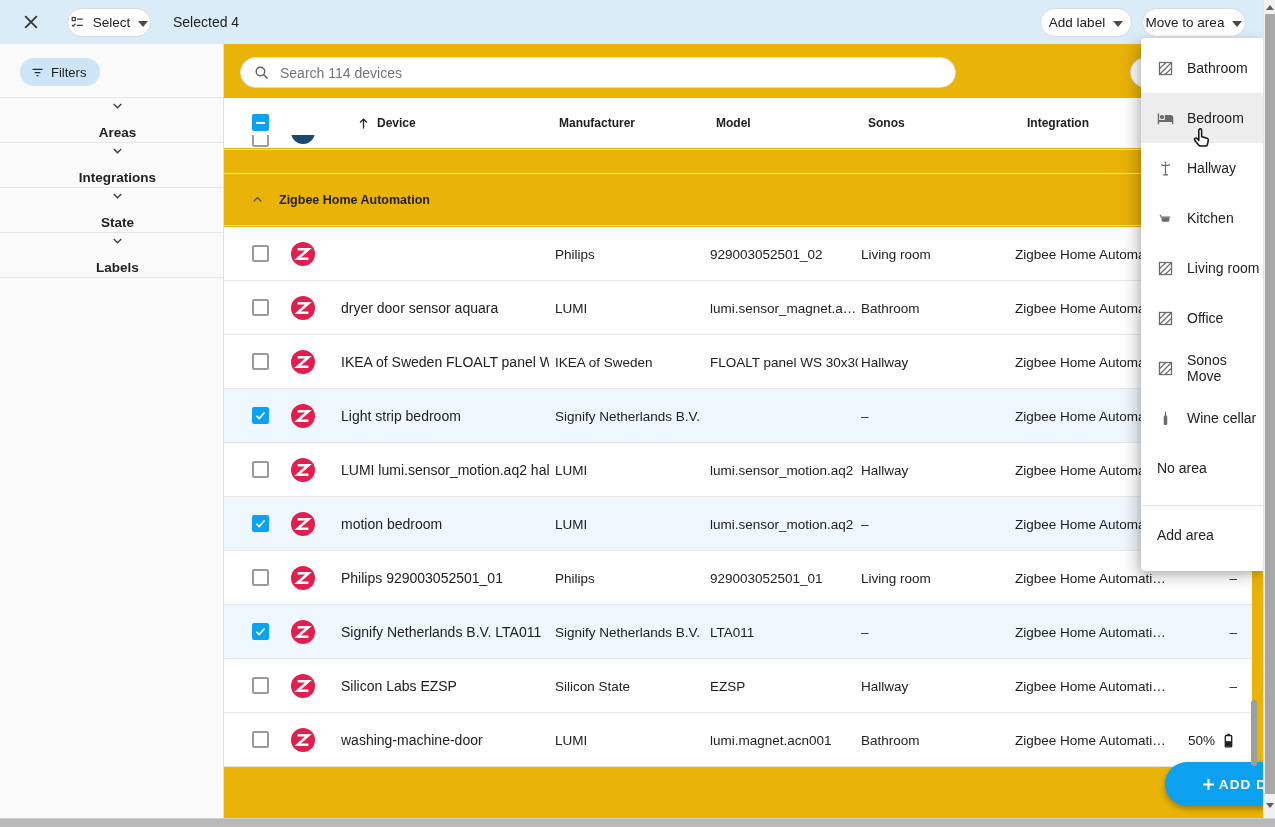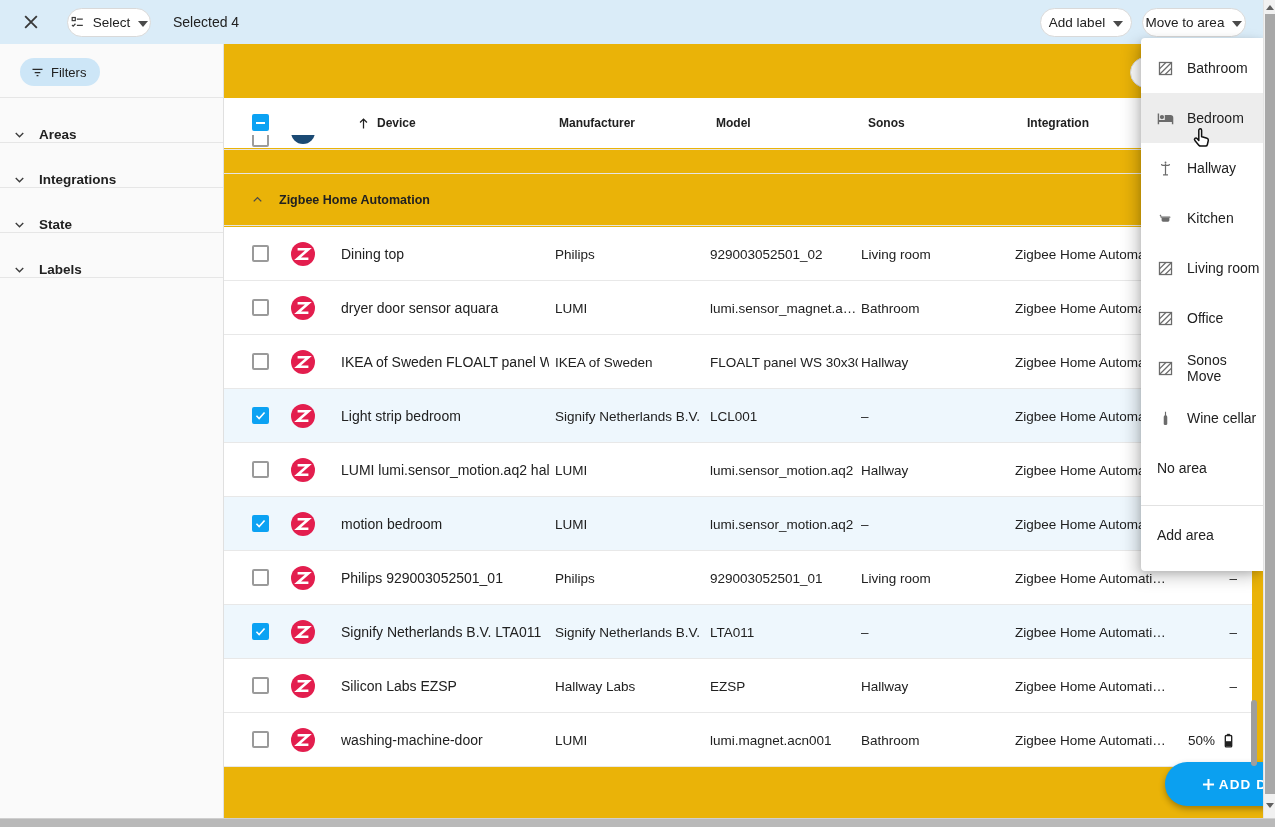--- a/index.html
+++ b/index.html
@@ -8,22 +8,22 @@
   
   .topbar{position:absolute;left:0;top:0;width:1275px;height:44px;background:#daecf8;}
   .close-x{position:absolute;left:21px;top:12px;width:20px;height:20px;cursor:pointer;}
   .pill{position:absolute;height:29px;background:#fff;border:1px solid #d9d9d9;border-radius:16px;
         display:flex;align-items:center;justify-content:center;gap:8px;font-size:13.5px;color:#212121;box-sizing:border-box;}
   .seltext{position:absolute;left:173px;top:0;height:44px;display:flex;align-items:center;font-size:14px;}
   
   .sidebar{position:absolute;left:0;top:44px;width:224px;height:774px;background:#fafafa;border-right:1px solid #e0e0e0;box-sizing:border-box;}
   .filters-chip{position:absolute;left:20px;top:14px;height:28px;padding:0 14px 0 10px;border-radius:14px;
         background:#cde6f7;display:flex;align-items:center;gap:6px;font-size:13px;}
-  .sb-item{position:absolute;left:0;width:223px;height:45px;display:flex;align-items:flex-end;gap:12px;padding-left:12px;
-        border-bottom:1px solid #e6e6e6;box-sizing:border-box;font-size:13.5px;font-weight:700;}
+  .sb-item{position:absolute;left:0;width:223px;height:45px;display:flex;align-items:center;gap:12px;padding-left:12px;
+        border-bottom:1px solid #e6e6e6;box-sizing:border-box;font-size:13.5px;font-weight:700;flex-direction:column;}
   .sb-divider-top{position:absolute;left:0;top:53px;width:223px;height:1px;background:#e6e6e6;}
   
   .search{position:absolute;left:240px;top:57px;width:716px;height:31px;border:1px solid #dcdcdc;border-radius:16px;
         display:flex;align-items:center;gap:8px;padding:0 12px;box-sizing:border-box;background:#fff;}
   .search input{border:none;outline:none;flex:1;font-size:14px;font-family:"Liberation Sans",sans-serif;color:#212121;background:transparent;}
   .search input::placeholder{color:#757575;}
   .groupby{left:973px;top:57px;width:142px;height:31px;}
   .pill-fragment{position:absolute;left:1130px;top:57px;width:26px;height:31px;border:1px solid #dcdcdc;
         border-radius:16px 0 0 16px;background:#fff;box-sizing:border-box;}
   
@@ -149,20 +149,29 @@
     <div class="sb-item" style="top:189px">
       <span style="display:flex">
           <svg viewBox="0 0 24 24" width="15" height="15" fill="none" stroke="#3c3c3c" stroke-width="2.2">
             <path d="M6 9.5l6 6 6-6"></path>
           </svg>
         </span>
       <span>Labels</span>
     </div>
   </div>
 
+  <div class="search">
+    <span style="display:flex">
+      <svg viewBox="0 0 24 24" width="17" height="17" fill="none" stroke="#5f5f5f" stroke-width="2">
+          <circle cx="10.5" cy="10.5" r="6"></circle>
+          <path d="M15.2 15.2L20.5 20.5"></path>
+        </svg>
+    </span>
+    <input type="text" value="" placeholder="Search 114 devices" style="">
+  </div>
   <div class="pill-fragment"></div>
 
   <div class="thead">
     <span class="cb indet" style="top:16px"></span>
     <span class="hcell" style="left:132px">
       <span style="display:flex;margin-right:6px">
           <svg viewBox="0 0 24 24" width="15" height="15" fill="none" stroke="#212121" stroke-width="2">
             <path d="M12 20V5M6.5 10.5L12 5l5.5 5.5"></path>
           </svg>
         </span>
@@ -195,21 +204,20 @@
     </span>
     <span>Zigbee Home Automation</span>
   </div>
 
   <div class="row" style="top:227px">
     <span class="cb"></span>
     <span class="devicon"><svg viewBox="0 0 24 24" width="24" height="24">
           <circle cx="12" cy="12" r="12" fill="#e31e4e"></circle>
           <path d="M6.6 7.2h10.8L6.6 16.8h10.8" stroke="#fff" stroke-width="2.6" fill="none"></path>
         </svg></span>
-    <span class="cell cname">Dining top</span>
     <span class="cell cmanu">Philips</span>
     <span class="cell cmodel">929003052501_02</span>
     <span class="cell carea">Living room</span>
     <span class="cell cint">Zigbee Home Automati…</span>
     <span class="cell cbat">
         <span></span>
       </span>
   </div>
 
   <div class="row" style="top:281px">
@@ -249,21 +257,20 @@
         <svg viewBox="0 0 24 24" width="13" height="13">
           <path d="M4.5 12.5l5 5 10-11" stroke="#fff" stroke-width="3" fill="none"></path>
         </svg>
       </span>
     <span class="devicon"><svg viewBox="0 0 24 24" width="24" height="24">
           <circle cx="12" cy="12" r="12" fill="#e31e4e"></circle>
           <path d="M6.6 7.2h10.8L6.6 16.8h10.8" stroke="#fff" stroke-width="2.6" fill="none"></path>
         </svg></span>
     <span class="cell cname">Light strip bedroom</span>
     <span class="cell cmanu">Signify Netherlands B.V.</span>
-    <span class="cell cmodel">LCL001</span>
     <span class="cell carea">–</span>
     <span class="cell cint">Zigbee Home Automati…</span>
     <span class="cell cbat">
         <span></span>
       </span>
   </div>
 
   <div class="row" style="top:443px">
     <span class="cb"></span>
     <span class="devicon"><svg viewBox="0 0 24 24" width="24" height="24">
@@ -336,21 +343,21 @@
       </span>
   </div>
 
   <div class="row" style="top:659px">
     <span class="cb"></span>
     <span class="devicon"><svg viewBox="0 0 24 24" width="24" height="24">
           <circle cx="12" cy="12" r="12" fill="#e31e4e"></circle>
           <path d="M6.6 7.2h10.8L6.6 16.8h10.8" stroke="#fff" stroke-width="2.6" fill="none"></path>
         </svg></span>
     <span class="cell cname">Silicon Labs EZSP</span>
-    <span class="cell cmanu">Hallway Labs</span>
+    <span class="cell cmanu">Silicon State</span>
     <span class="cell cmodel">EZSP</span>
     <span class="cell carea">Hallway</span>
     <span class="cell cint">Zigbee Home Automati…</span>
     <span class="cell cbat">
         <span>–</span>
       </span>
   </div>
 
   <div class="row" style="top:713px">
     <span class="cb"></span>

